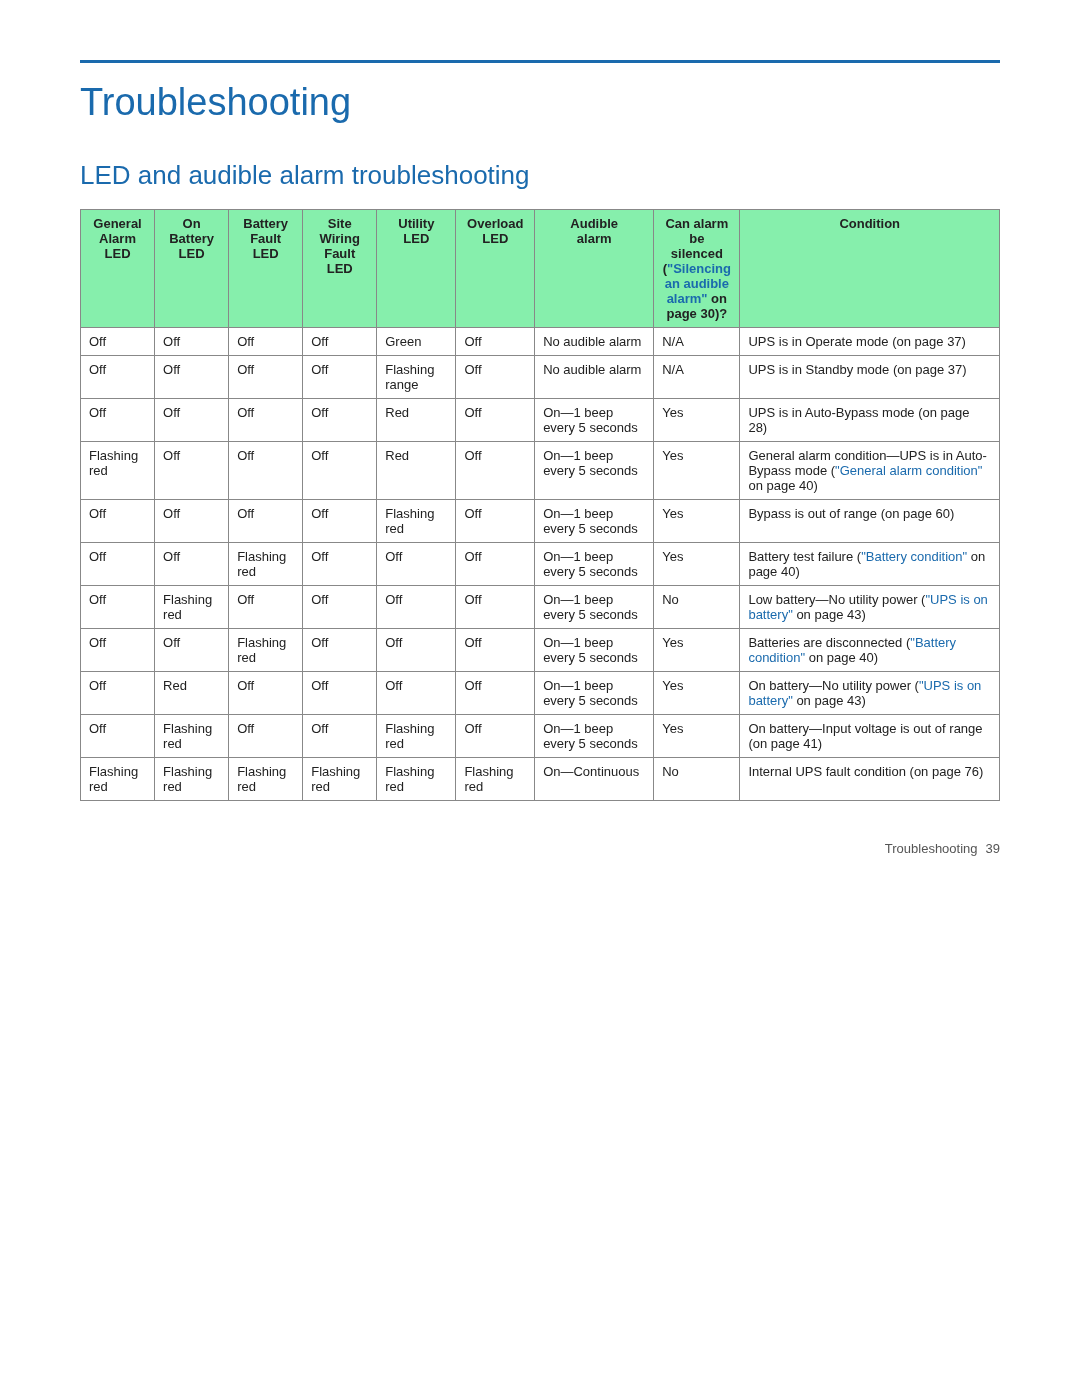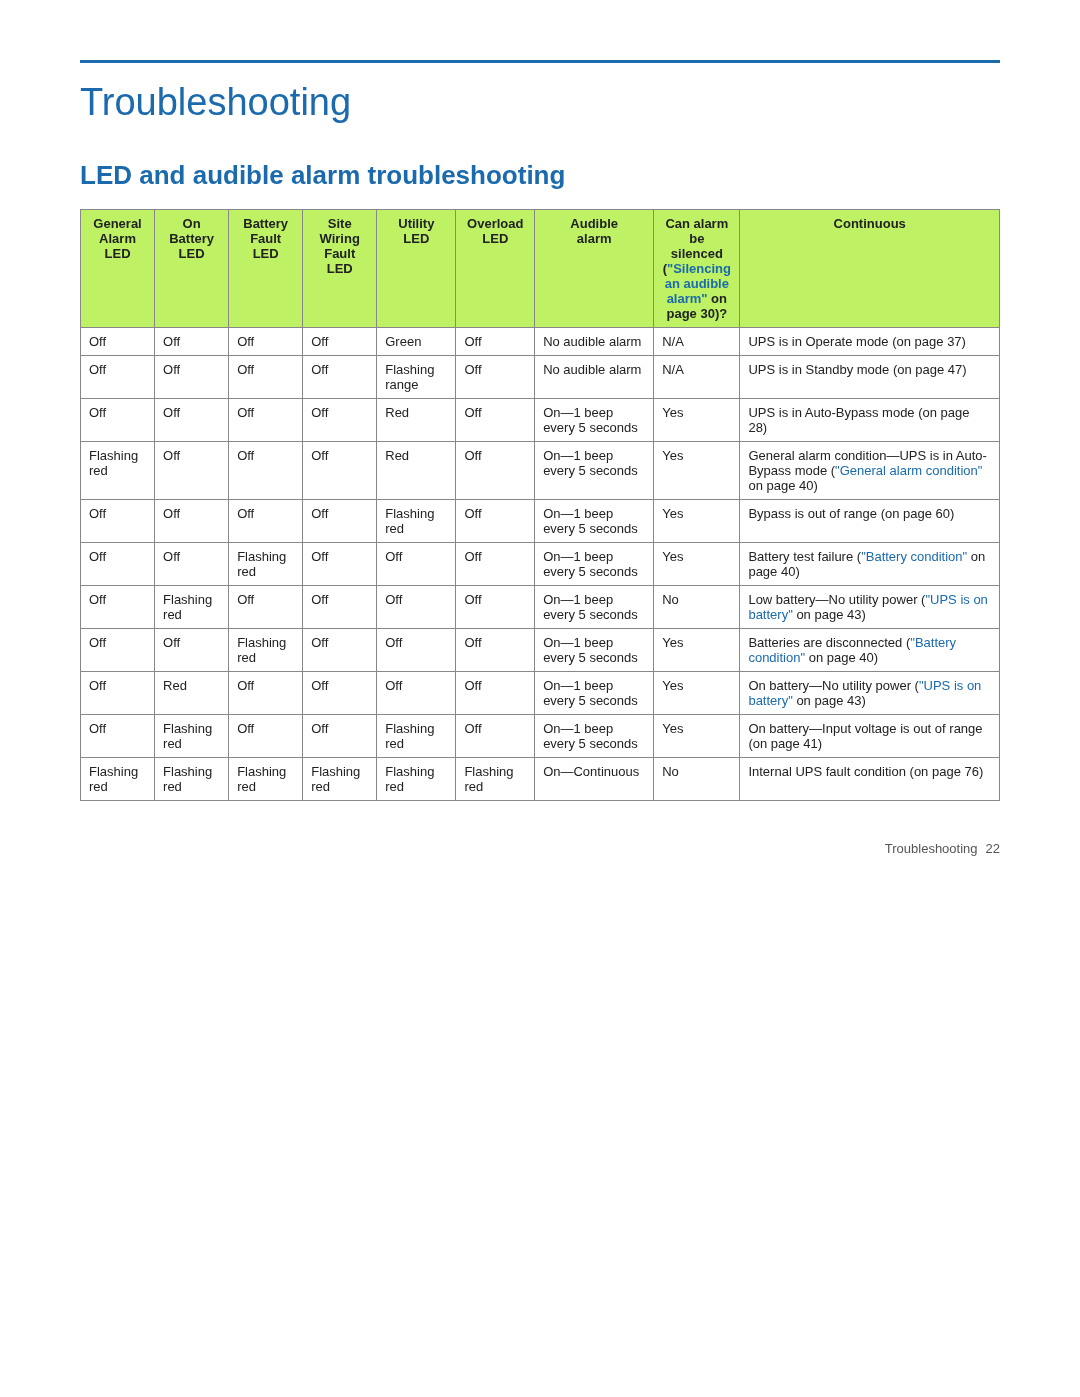--- a/index.html
+++ b/index.html
@@ -18,38 +18,38 @@
     }
     .page-title {
       font-size: 38px;
       font-weight: 300;
       color: #1a6aad;
       margin-bottom: 36px;
       font-family: Arial, Helvetica, sans-serif;
     }
     .section-title {
       font-size: 26px;
-      font-weight: 700;
+      font-weight: 400;
       color: #1a6aad;
       margin-bottom: 18px;
       font-family: Arial, Helvetica, sans-serif;
     }
     table {
       border-collapse: collapse;
       width: 100%;
       font-size: 13px;
     }
     th, td {
       border: 1px solid #888;
       padding: 6px 8px;
       vertical-align: top;
     }
     th {
       font-weight: bold;
-      background: #bef264;
+      background: #86efac;
       font-size: 13px;
     }
     .link-blue {
       color: #1a6aad;
       text-decoration: none;
     }
     .footer-row {
       display: flex;
       justify-content: flex-end;
       margin-top: 40px;
@@ -71,21 +71,21 @@
   <thead>
     <tr>
       <th><strong>General<br>Alarm<br>LED</strong></th>
       <th><strong>On<br>Battery<br>LED</strong></th>
       <th><strong>Battery<br>Fault<br>LED</strong></th>
       <th><strong>Site<br>Wiring<br>Fault<br>LED</strong></th>
       <th><strong>Utility<br>LED</strong></th>
       <th><strong>Overload<br>LED</strong></th>
       <th><strong>Audible<br>alarm</strong></th>
       <th><strong>Can alarm<br>be silenced<br>(<a class="link-blue">"Silencing<br>an audible<br>alarm"</a> on<br>page 30)?</strong></th>
-      <th><strong>Continuous</strong></th>
+      <th><strong>Condition</strong></th>
     </tr>
   </thead>
   <tbody id="table-body">
   <tr>
         <td>Off</td>
         <td>Off</td>
         <td>Off</td>
         <td>Off</td>
         <td>Green</td>
         <td>Off</td>
@@ -95,21 +95,21 @@
       </tr>
       <tr>
         <td>Off</td>
         <td>Off</td>
         <td>Off</td>
         <td>Off</td>
         <td>Flashing range</td>
         <td>Off</td>
         <td>No audible alarm</td>
         <td>N/A</td>
-        <td>UPS is in Standby mode (on page 47)</td>
+        <td>UPS is in Standby mode (on page 37)</td>
       </tr>
       <tr>
         <td>Off</td>
         <td>Off</td>
         <td>Off</td>
         <td>Off</td>
         <td>Red</td>
         <td>Off</td>
         <td>On—1 beep every 5 seconds</td>
         <td>Yes</td>
@@ -201,14 +201,14 @@
         <td>Flashing red</td>
         <td>On—Continuous</td>
         <td>No</td>
         <td>Internal UPS fault condition (on page 76)</td>
       </tr>
     </tbody>
 </table>
 
 <div class="footer-row">
   <span>Troubleshooting</span>
-  <span>22</span>
+  <span>39</span>
 </div>
 
 </body></html>

